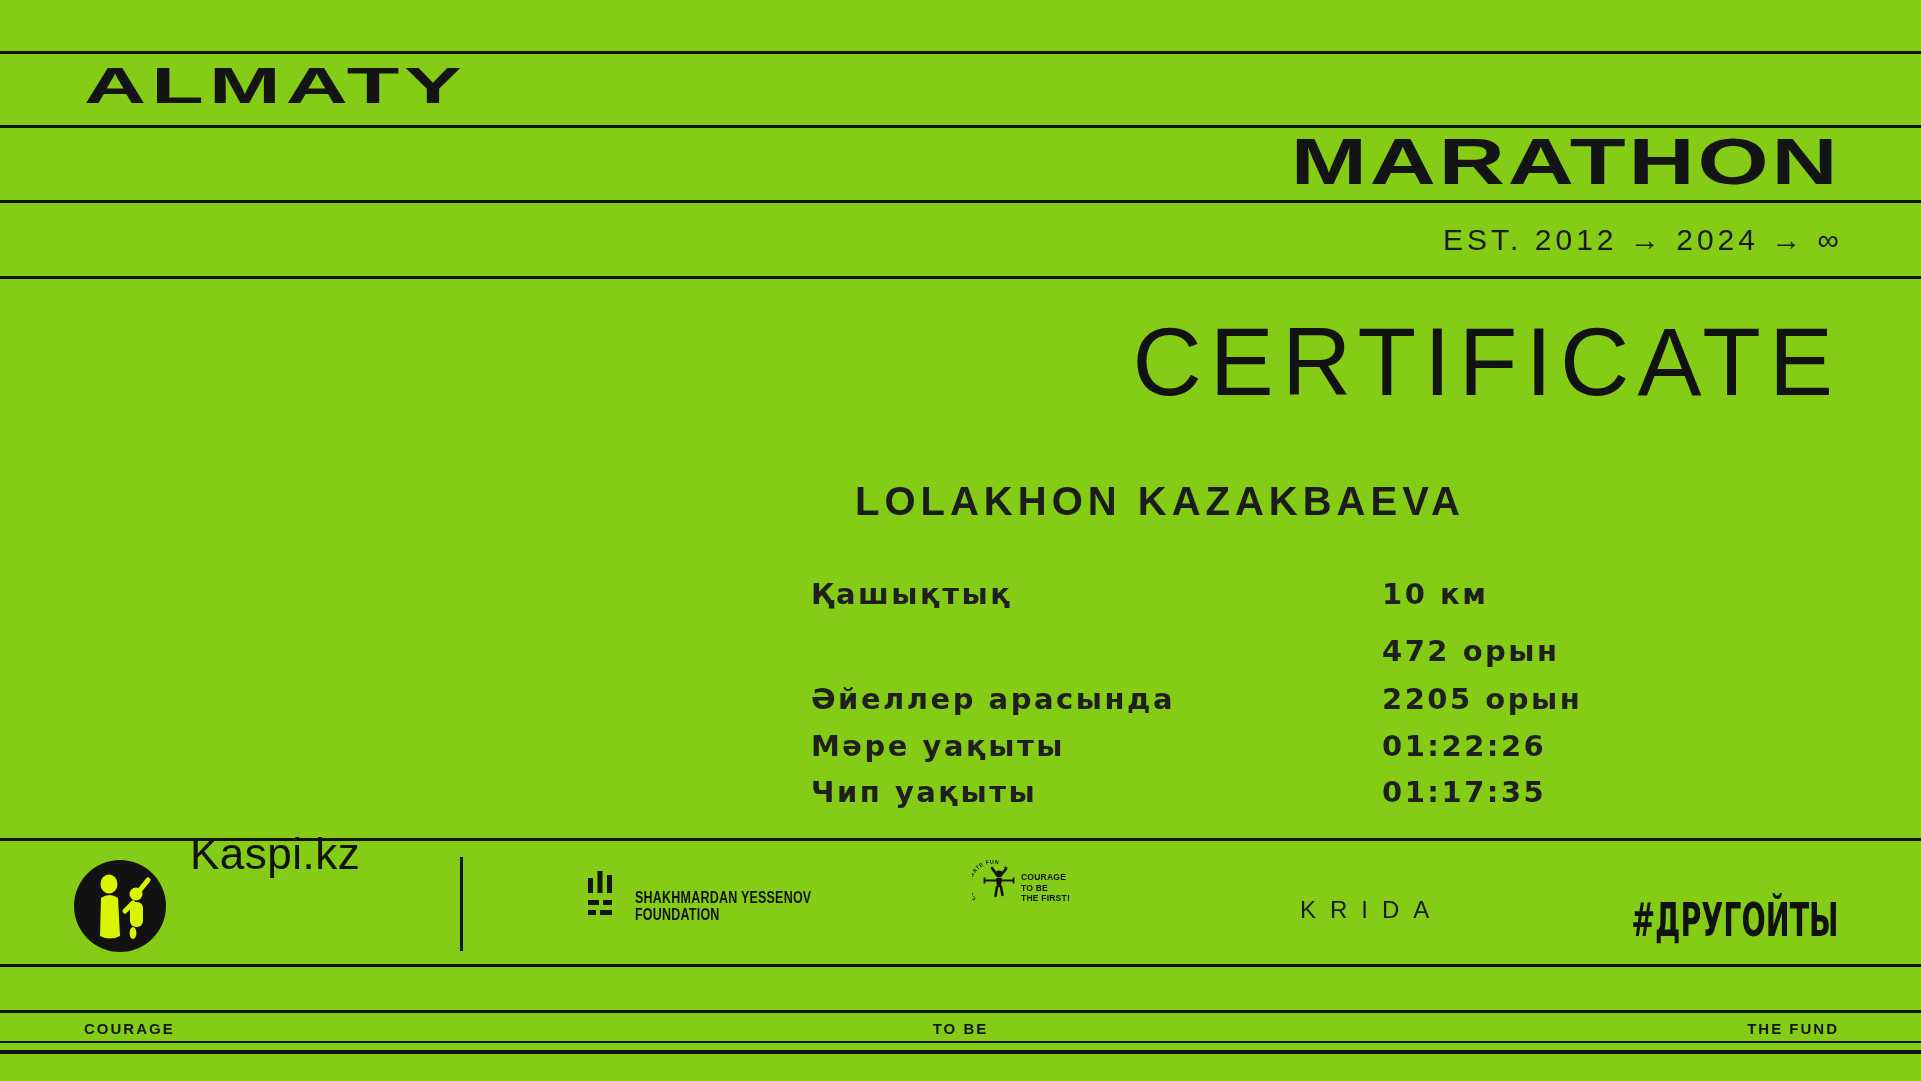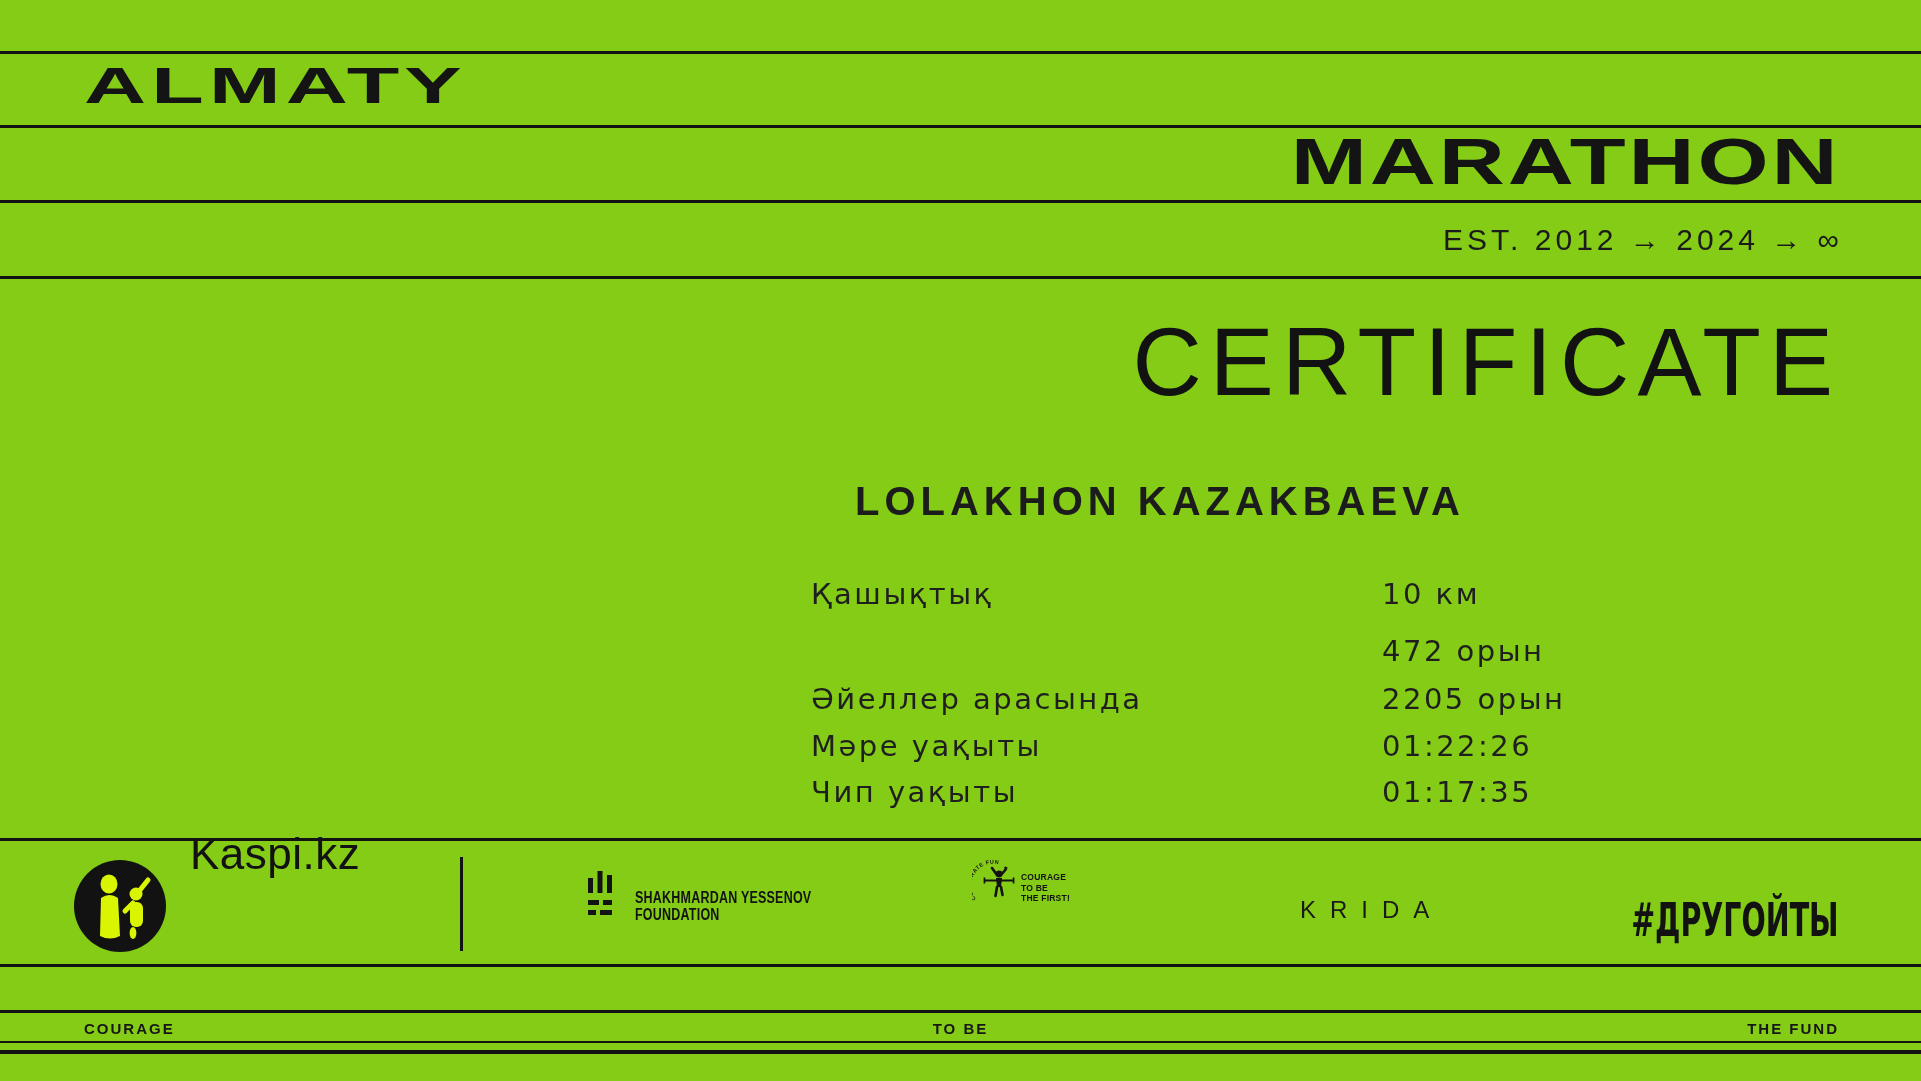--- a/index.html
+++ b/index.html
@@ -17,21 +17,21 @@
 
   .almaty{left:84px;top:61px;font-size:50px;font-weight:700;letter-spacing:3px;
           transform:scaleX(1.72);transform-origin:left top;}
   .marathon{right:80px;top:130px;font-size:64px;font-weight:700;letter-spacing:2px;
           transform:scaleX(1.43);transform-origin:right top;}
   .est{right:78px;top:225px;font-size:30px;font-weight:400;letter-spacing:4px;color:#1b1b1b;margin-left:48px;}
   .title{right:80px;top:314px;font-size:96px;font-weight:400;letter-spacing:8px;color:#121212;}
   .name{left:811px;top:481px;font-size:40px;font-weight:700;letter-spacing:5px;color:#1c1c1c;margin-left:44px;}
 
   .rowtext{font-family:"DejaVu Sans","Liberation Sans",sans-serif;
-           font-size:29px;font-weight:400;letter-spacing:2.5px;color:#1f1f1f;}
+           font-size:29px;font-weight:700;letter-spacing:2.5px;color:#1f1f1f;}
   .lab{left:811px}.val{left:1382px}
   .y1{top:580px}.y2{top:625px}.y2v{top:637px}.y3{top:685px}.y4{top:732px}.y5{top:778px}
 
   .kaspi-icon{left:74px;top:860px;width:92px;height:92px;}
   .kaspi-word{left:190px;top:832px;font-size:44px;font-weight:400;letter-spacing:0.5px;color:#121212;}
   .divider{position:absolute;left:460px;top:857px;width:3px;height:94px;background:#131313;}
 
   .yess-icon{left:587px;top:870px;width:26px;height:53px;}
   .yess-text{left:635px;top:889px;font-size:16px;font-weight:700;line-height:17px;
              letter-spacing:0.3px;transform:scaleX(0.78);transform-origin:left top;color:#131313;}

